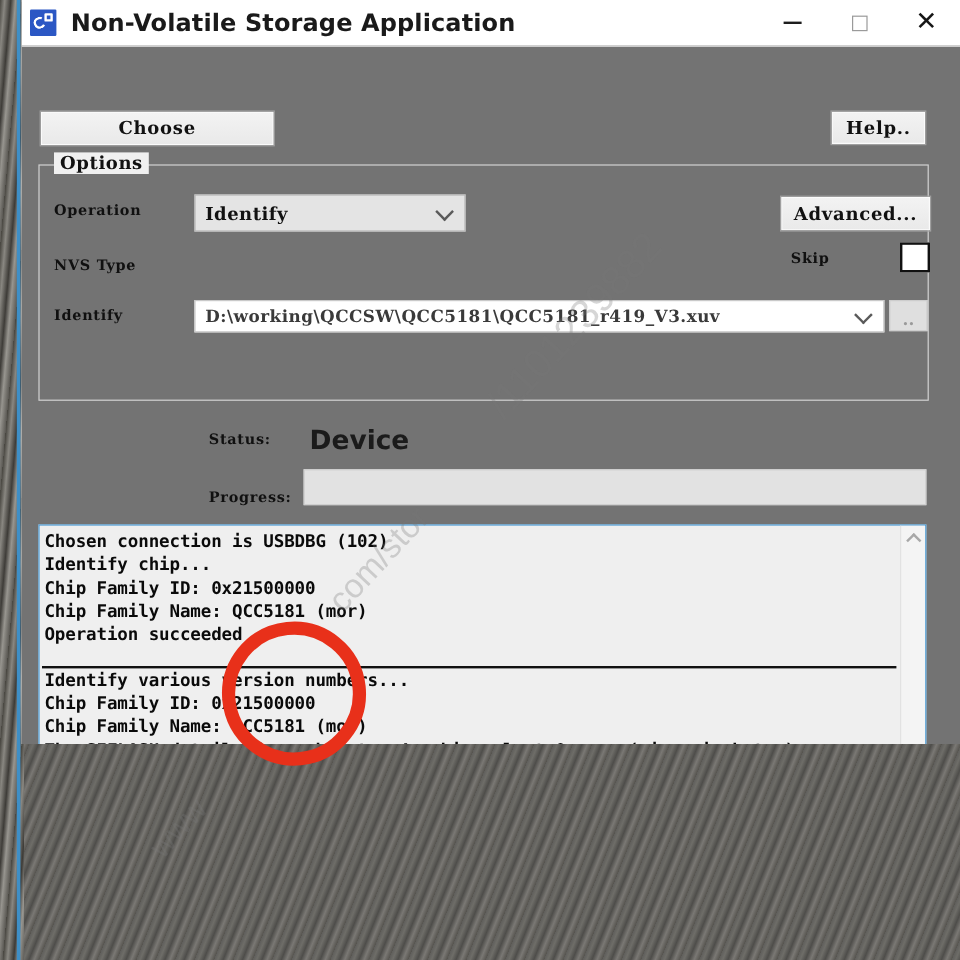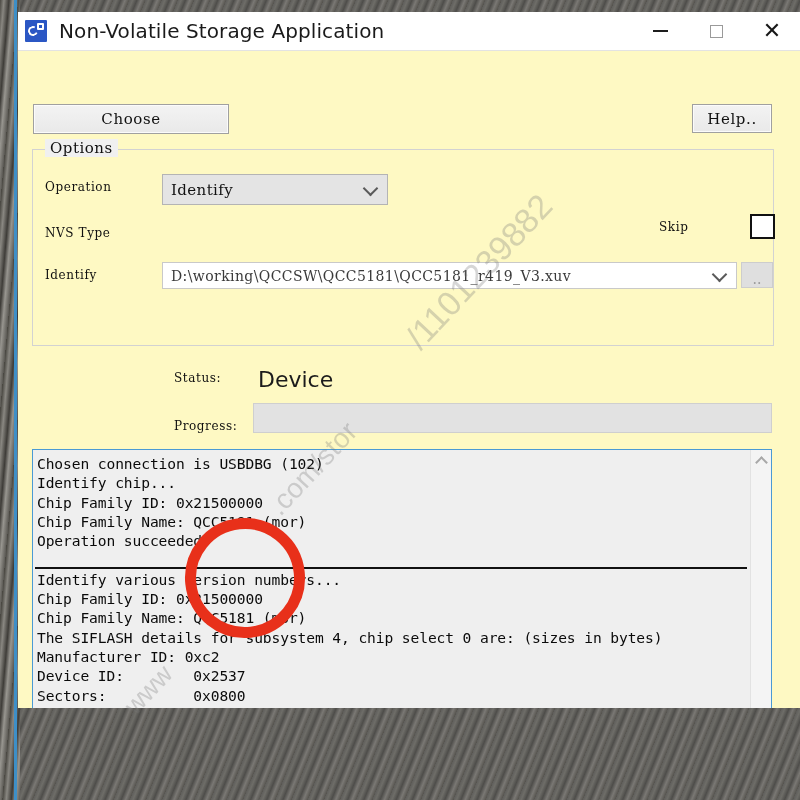--- a/index.html
+++ b/index.html
@@ -28,24 +28,25 @@
       repeating-linear-gradient(95deg,#47453f 0px,#8b8983 4px,#3c3a36 9px,#9a9892 13px,#5a5853 18px);
     opacity:.95;
   }
 
   
   .bg-accent { position:absolute; width:3px; background:#3e8fc7; }
 
   
   #app-window {
     position: absolute;
-    left: 18px; top: 12px;
-    width: 782px; height: 696px;
+    left: 18px; top: 0px;
+    width: 782px; height: 620px;
     background: #f0f0f0;
     overflow: hidden;
+    font-weight: bold;
   }
 
   
   #title-bar {
     position: relative;
     height: 38px;
     background: #ffffff;
     display: flex; align-items: center;
   }
   #app-icon {
@@ -88,21 +89,21 @@
     cursor: pointer;
   }
   .win-btn .minimize-bar { width: 15px; height: 2px; background: #1d1d1d; }
   .win-btn .maximize-box { width: 13px; height: 13px; border: 1.5px solid #9a9a9a; }
   .win-btn .close-x { font-size: 22px; line-height: 1; color:#161616; }
 
   
   #client {
     position: relative;
     height: 762px;
-    background: #fef9c3;
+    background: #737373;
     border-top: 1px solid #e3e3e3;
   }
 
   
   .btn {
     background: linear-gradient(#f3f3f3, #e9e9e9);
     border: 1px solid #a0a0a0;
     box-shadow: inset 0 0 0 1px #fbfbfb;
     font-family: "DejaVu Serif", serif;
     font-size: 15px;
@@ -302,20 +303,21 @@
 
       <div class="opt-label" style="left:12px; top:76px;">NVS Type</div>
 
       <div class="opt-label" style="left:12px; top:118px;">Identify</div>
       <div class="combo white" style="left:129px; top:112px; width:575px; height:27px;">
         <span class="combo-value" style="color:#3a3a3a; font-size:14px;">D:\working\QCCSW\QCC5181\QCC5181_r419_V3.xuv</span>
         <span class="chev"></span>
       </div>
       <div id="browse-button">..</div>
 
+      <div class="btn" id="advanced-button">Advanced...</div>
       <div class="opt-label" id="skip-label">Skip</div>
       <div id="skip-checkbox"></div>
     </div>
 
 
     <div class="opt-label" id="status-label">Status:</div>
     <div id="status-value">Device</div>
     <div class="opt-label" id="progress-label">Progress:</div>
     <div id="progress-bar"></div>
 

